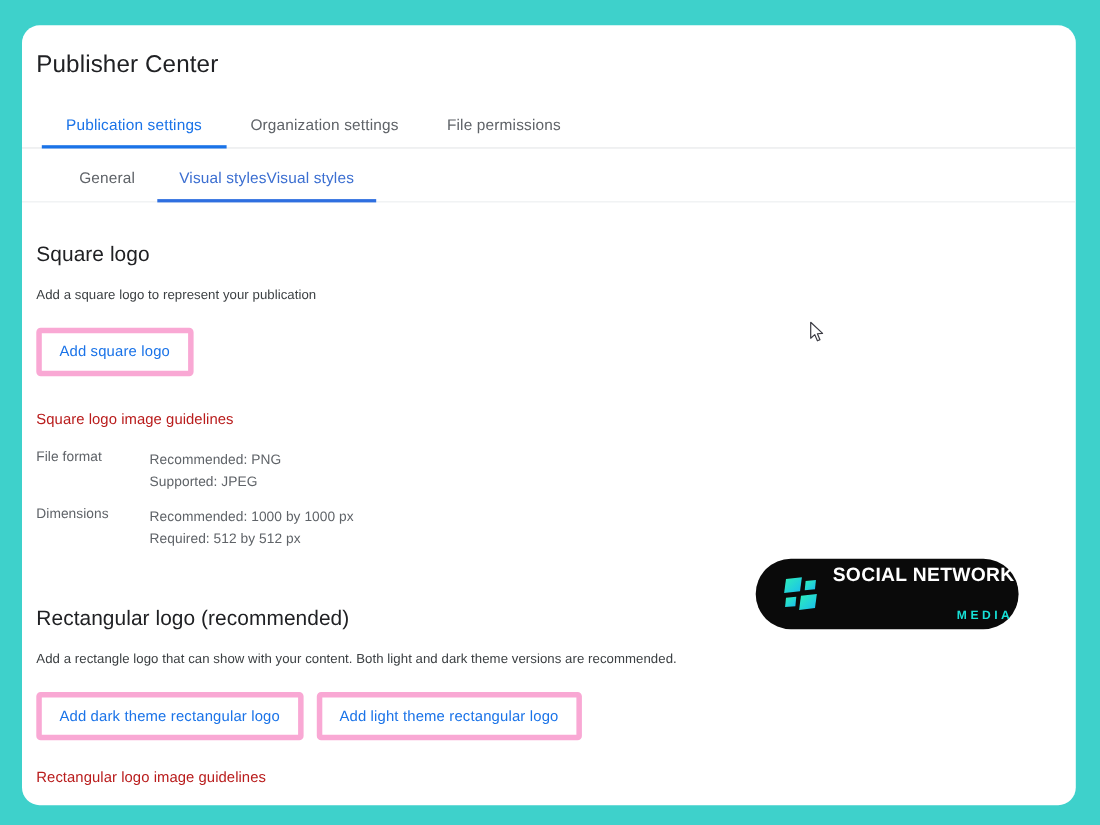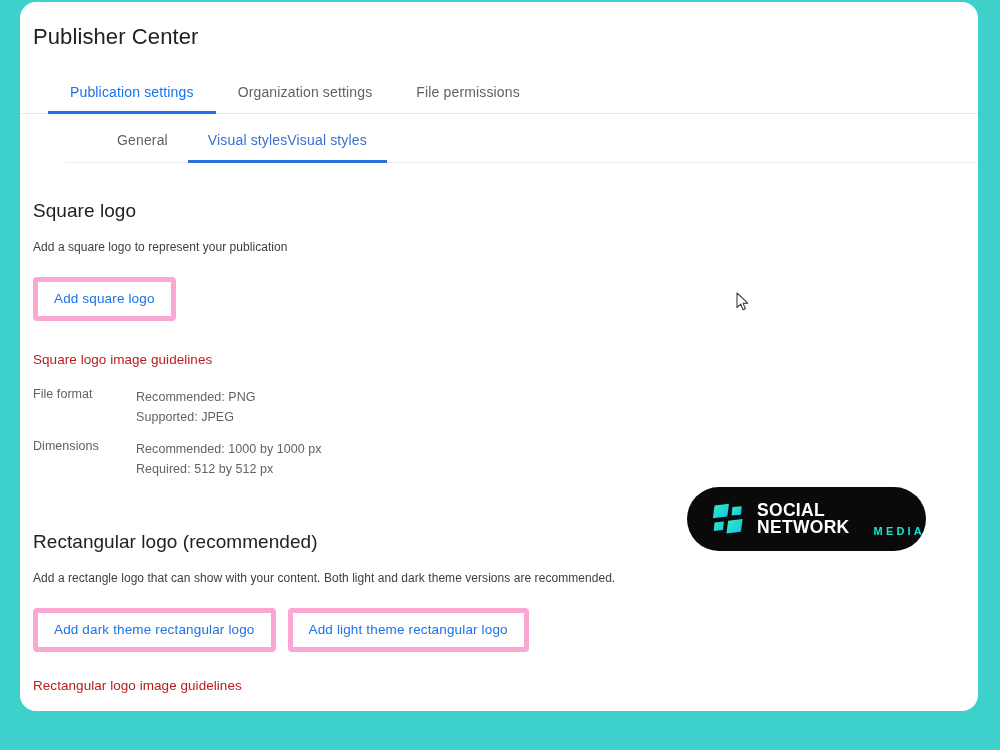--- a/index.html
+++ b/index.html
@@ -12,21 +12,21 @@
     background: #3ed1cb;
     font-family: "Liberation Sans", sans-serif;
     overflow: hidden;
     position: relative;
   }
 
   
   #app-card {
     position: absolute;
     left: 20px;
-    top: 2px;
+    top: 23px;
     width: 958px;
     height: 709px;
     background: #ffffff;
     border-radius: 16px;
     overflow: hidden;
     box-sizing: border-box;
   }
 
   
   #page-title {
@@ -37,21 +37,21 @@
     padding: 20px 0 0 13px;
     line-height: 30px;
   }
 
   
   #primary-tabs {
     display: flex;
     align-items: flex-end;
     height: 48px;
     margin-top: 14px;
-    padding-left: 28px;
+    padding-left: 18px;
     border-bottom: 1px solid #e4e6e8;
     box-sizing: border-box;
   }
   .ptab {
     position: relative;
     font-size: 14px;
     color: #5f6368;
     letter-spacing: 0.15px;
     padding: 0 22px 13px 22px;
     cursor: pointer;
@@ -72,21 +72,20 @@
   }
 
   
   #secondary-tabs {
     display: flex;
     align-items: flex-end;
     height: 49px;
     padding-left: 32px;
     border-bottom: 1px solid #eceef0;
     box-sizing: border-box;
-    margin-left: 45px;
   }
   .stab {
     position: relative;
     font-size: 14px;
     color: #5f6368;
     letter-spacing: 0.15px;
     padding: 0 20px 14px 20px;
     cursor: pointer;
     white-space: nowrap;
     line-height: 16px;
@@ -182,21 +181,21 @@
     box-sizing: border-box;
   }
   #logo-mark {
     width: 34px;
     height: 34px;
     flex: none;
     margin-right: 11px;
   }
   #logo-wordmark {
     display: flex;
-    flex-direction: row;
+    flex-direction: column;
     align-items: flex-end;
     line-height: 1;
   }
   #logo-name {
     color: #ffffff;
     font-size: 17.5px;
     font-weight: bold;
     letter-spacing: 0.3px;
     font-family: "Liberation Sans", sans-serif;
   }

